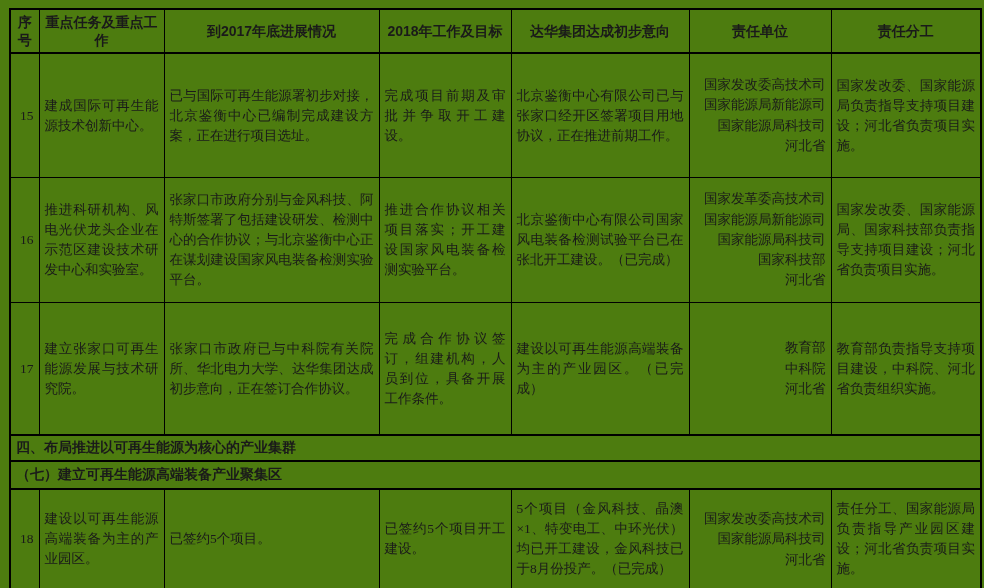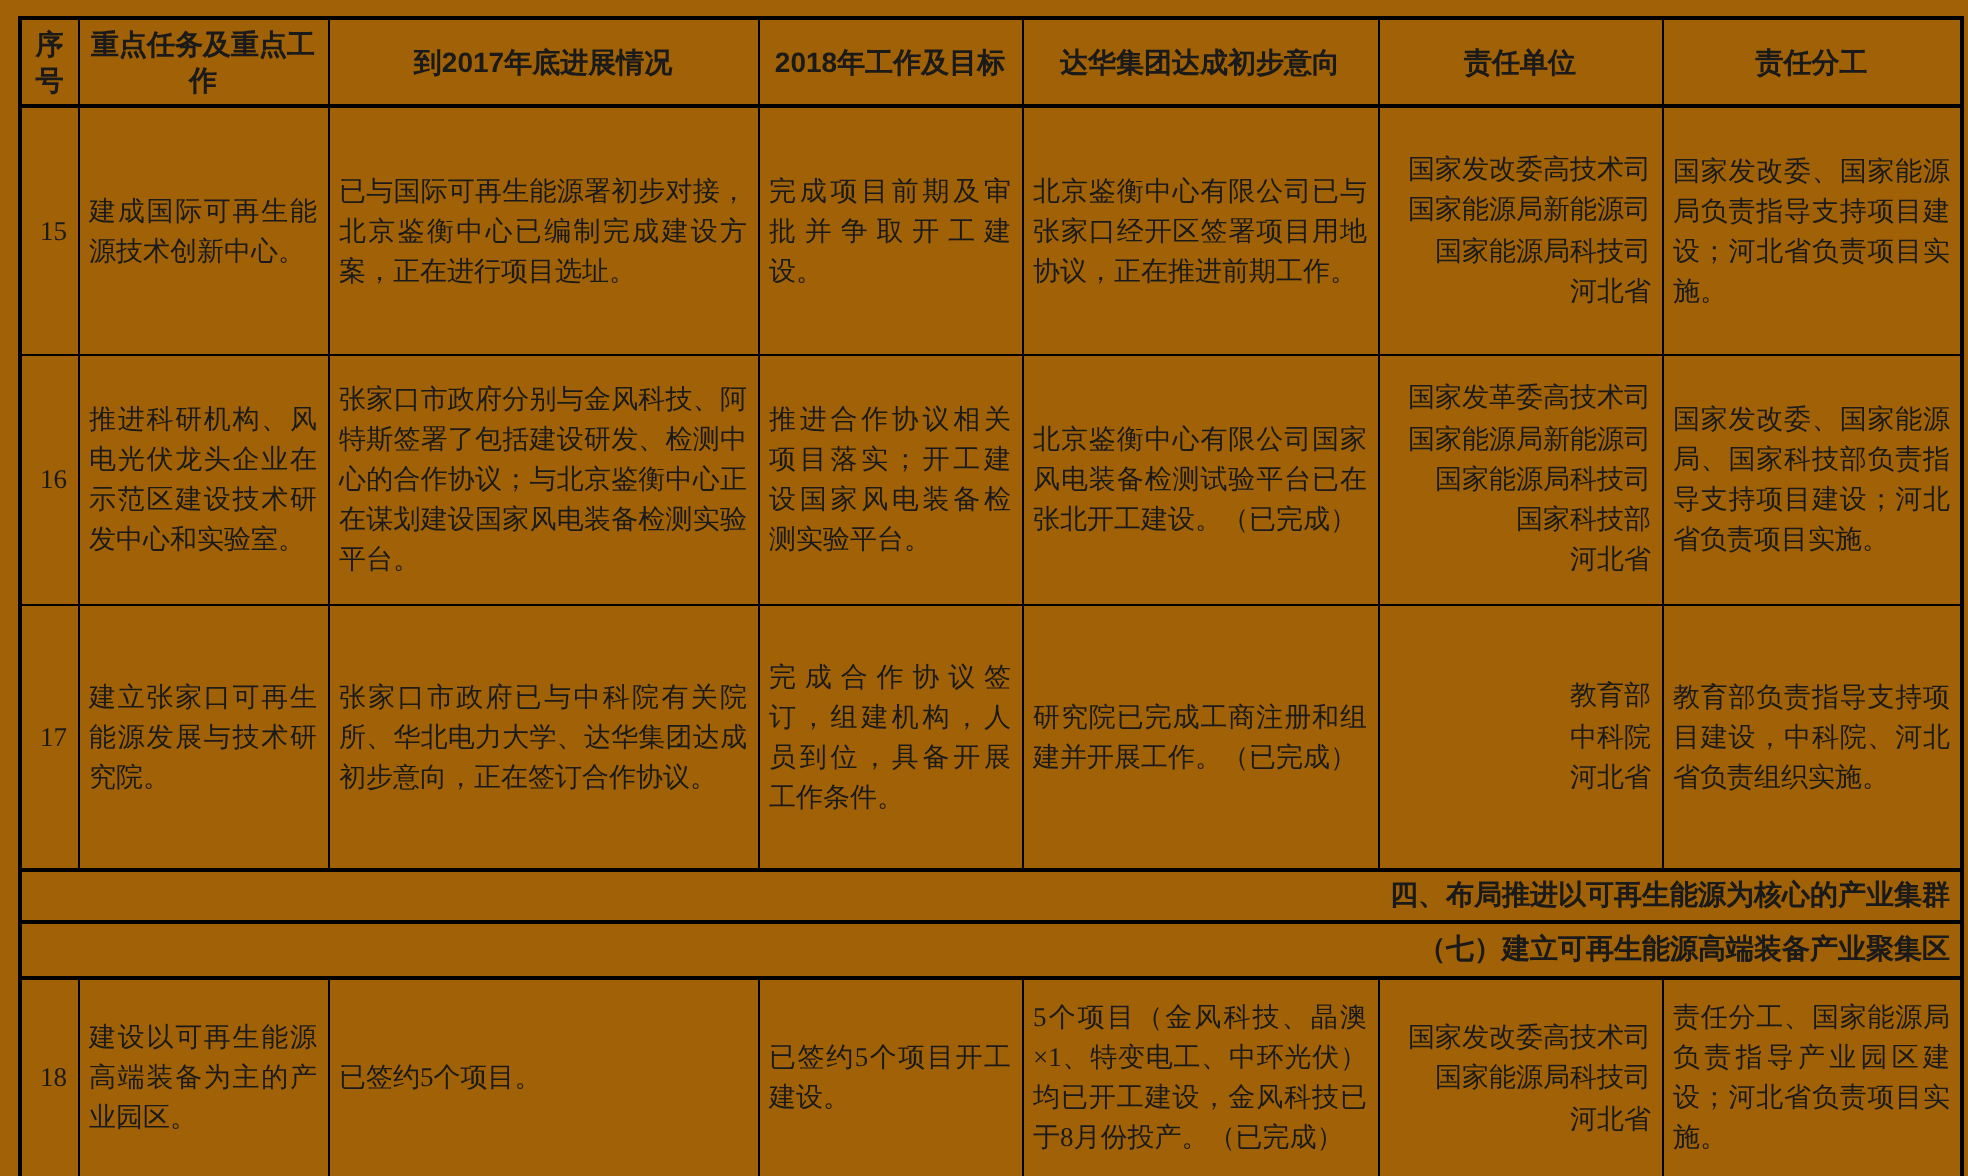--- a/index.html
+++ b/index.html
@@ -4,21 +4,21 @@
 <style>
   html, body {
     margin: 0;
     padding: 0;
     background: #ffffff;
   }
   .page {
     position: relative;
     width: 984px;
     height: 588px;
-    background: #a16207;
+    background: #4d7c0f;
     overflow: hidden;
   }
   table.doc-table {
     position: absolute;
     left: 9px;
     top: 8px;
     width: 971px;
     border-collapse: collapse;
     table-layout: fixed;
     color: #1a1a1a;
@@ -58,21 +58,21 @@
     text-justify: inter-character;
     text-align-last: left;
   }
   .ctr {
     text-align: right;
   }
   .section-label {
     font-family: "Liberation Sans", sans-serif;
     font-weight: bold;
     font-size: 14px;
-    text-align: right;
+    text-align: left;
   }
   .subsection-label {
     padding-left: 36px;
     margin-left: 20px;
   }
   .unit-line {
     text-align: right;
     line-height: 1.5;
   }
 </style>
@@ -131,21 +131,21 @@
         <div class="unit-line">河北省</div>
       </td>
       <td class="body-cell just">国家发改委、国家能源局、国家科技部负责指导支持项目建设；河北省负责项目实施。</td>
     </tr>
 
     <tr style="height:133px">
       <td class="body-cell ctr">17</td>
       <td class="body-cell just">建立张家口可再生能源发展与技术研究院。</td>
       <td class="body-cell just">张家口市政府已与中科院有关院所、华北电力大学、达华集团达成初步意向，正在签订合作协议。</td>
       <td class="body-cell just">完成合作协议签订，组建机构，人员到位，具备开展工作条件。</td>
-      <td class="body-cell just">研究院已完成工商注册和组建并开展工作。（已完成）</td>
+      <td class="body-cell just">建设以可再生能源高端装备为主的产业园区。（已完成）</td>
       <td class="body-cell">
         <div class="unit-line">教育部</div>
         <div class="unit-line">中科院</div>
         <div class="unit-line">河北省</div>
       </td>
       <td class="body-cell just">教育部负责指导支持项目建设，中科院、河北省负责组织实施。</td>
     </tr>
 
     <tr class="section-row" style="height:26px">
       <td class="section-label" colspan="7">四、布局推进以可再生能源为核心的产业集群</td>

